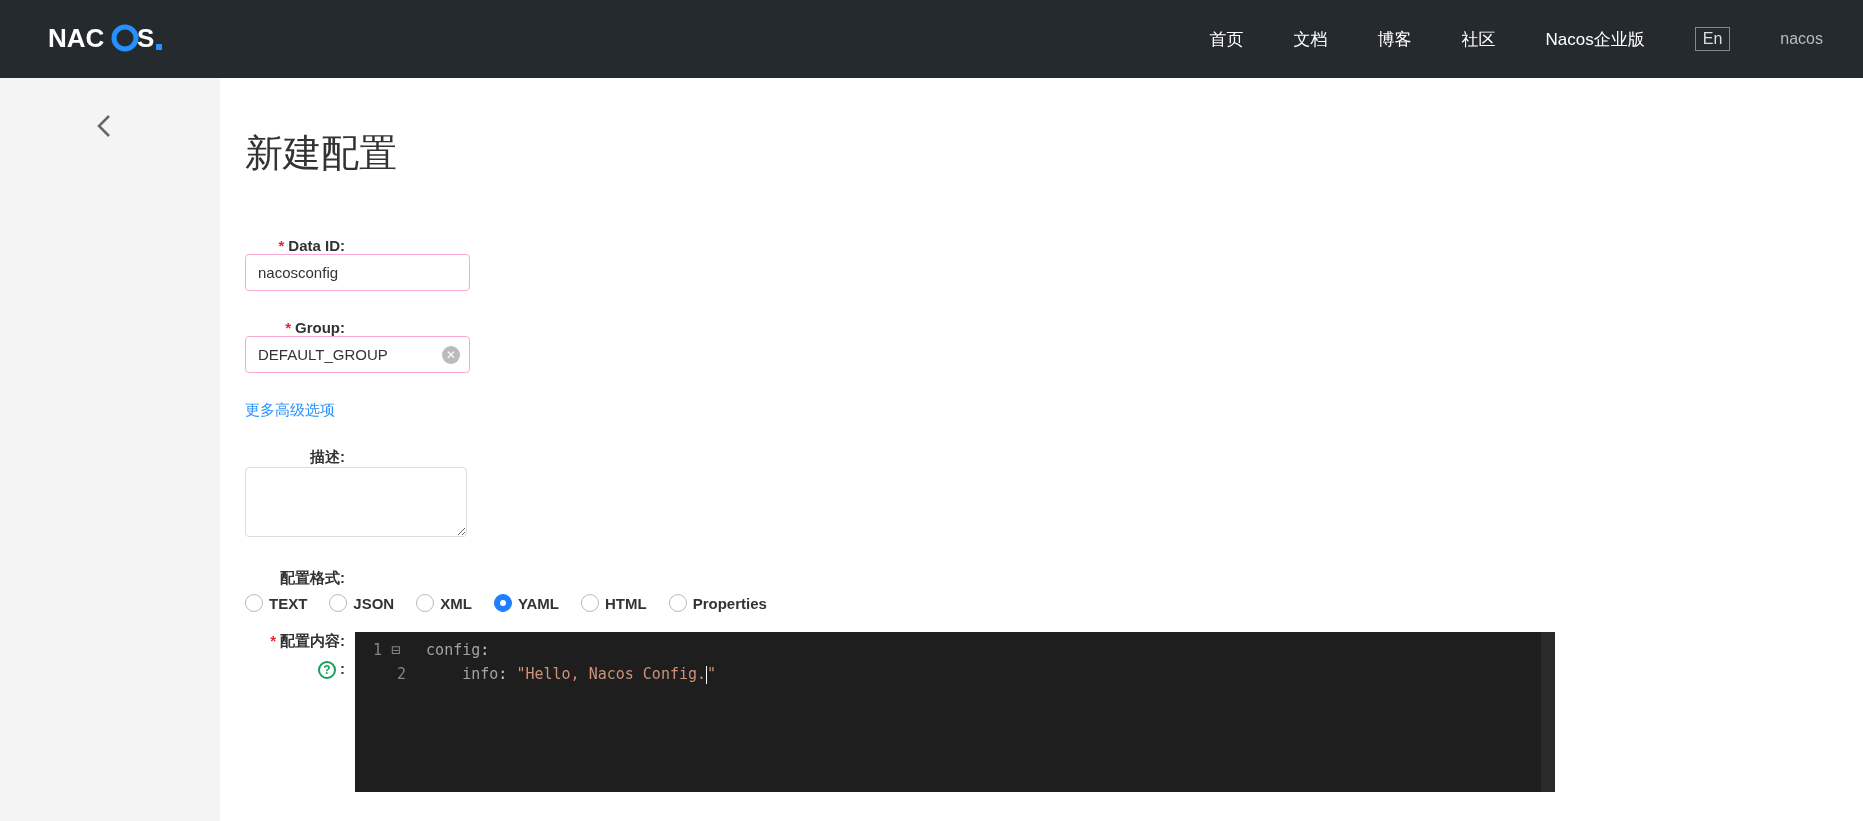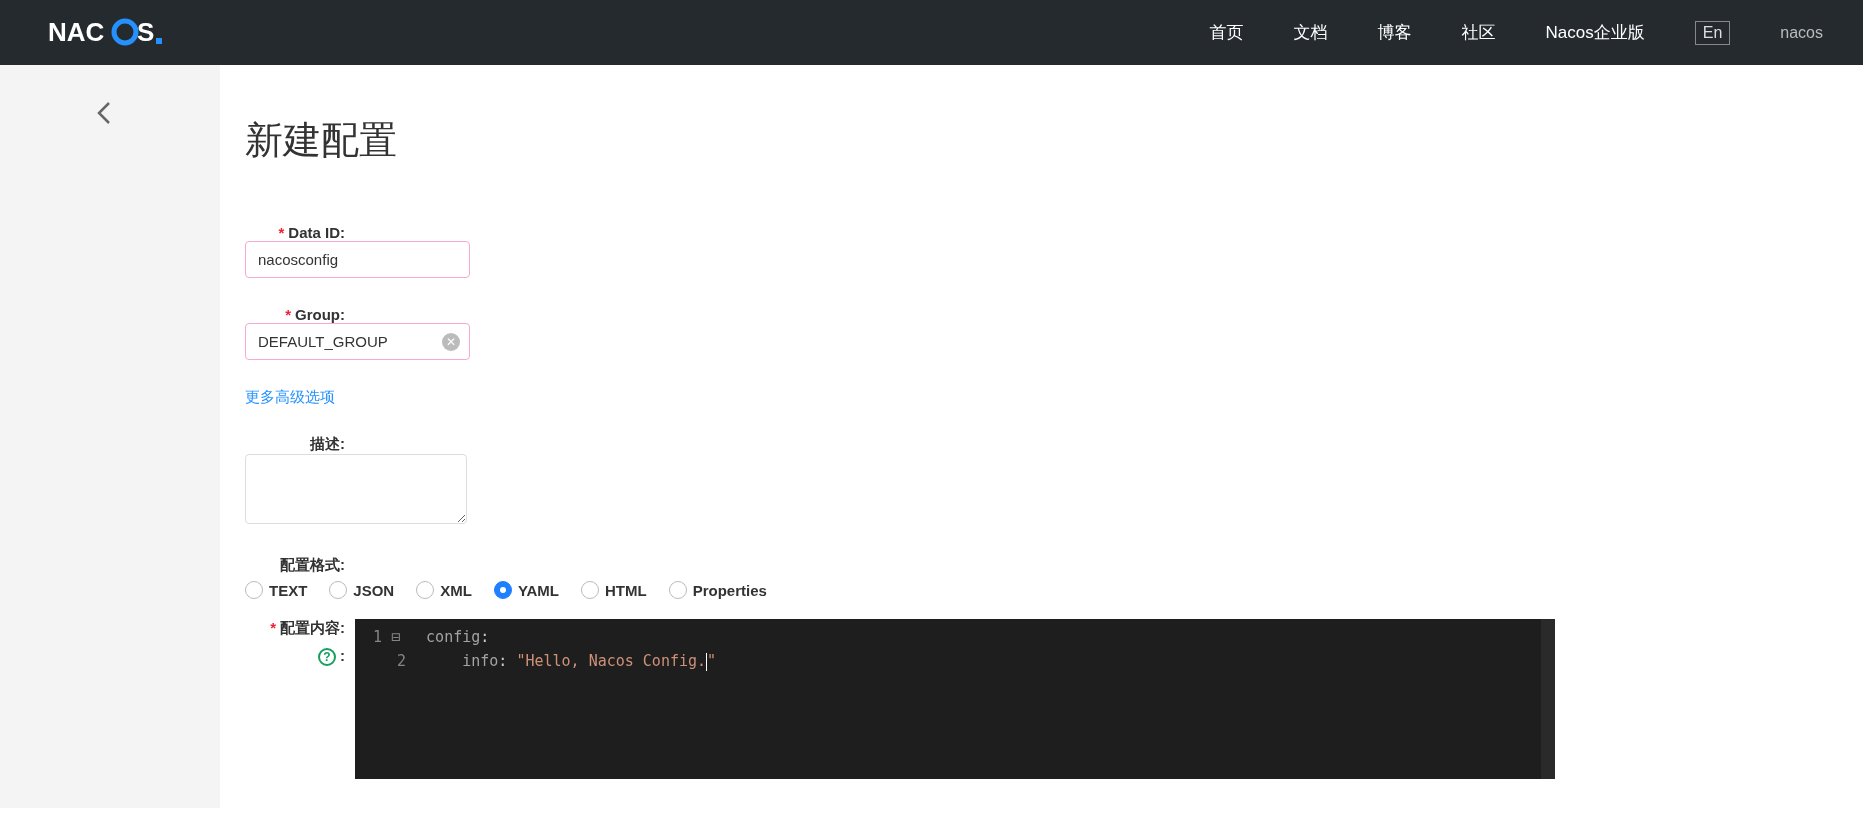--- a/index.html
+++ b/index.html
@@ -1,18 +1,18 @@
 <!DOCTYPE html>
 <html><head>
   <meta charset="utf-8">
   <style>
     * { box-sizing: border-box; margin:0; padding:0; }
     body { font-family: -apple-system, "Helvetica Neue", Arial, "Microsoft YaHei", sans-serif; background:#fff; color:#333; }
 
-    .header { background:#252a2f; height:65px; display:flex; align-items:center; padding:0 40px 0 48px;}
+    .header { background:#252a2f; height:78px; display:flex; align-items:center; padding:0 40px 0 48px;}
     .logo { display:flex; align-items:center; }
     .nav { margin-left:auto; display:flex; align-items:center; gap:50px; color:#ccc; font-size:17px;}
     .nav a { color:#fff; text-decoration:none; cursor:pointer;}
     .lang-box { border:1px solid #888; padding:2px 7px; font-size:16px; color:#ddd; cursor:pointer;}
     .user { color:#bbb; font-size:16px;text-align:center;}
 
     .main { display:flex;}
     .sidebar { width:220px; background:#f4f4f4; min-height:743px; padding-top:35px; }
     .sidebar .back { font-size:28px; color:#666; cursor:pointer; margin-left:95px;}
     .content { flex:1; padding:50px 0 0 25px; }

